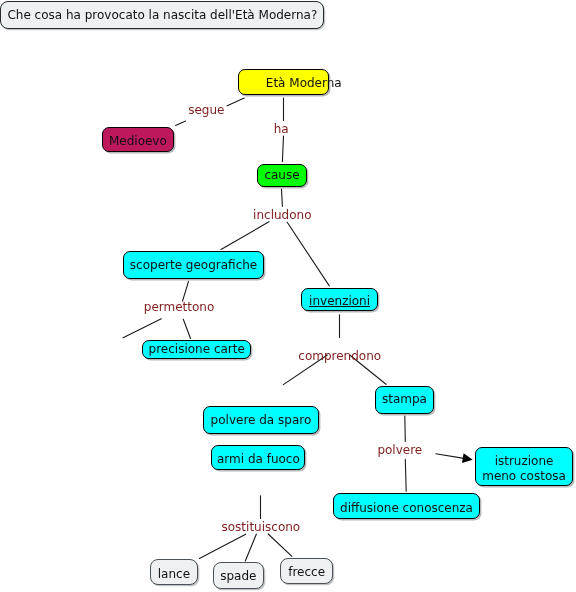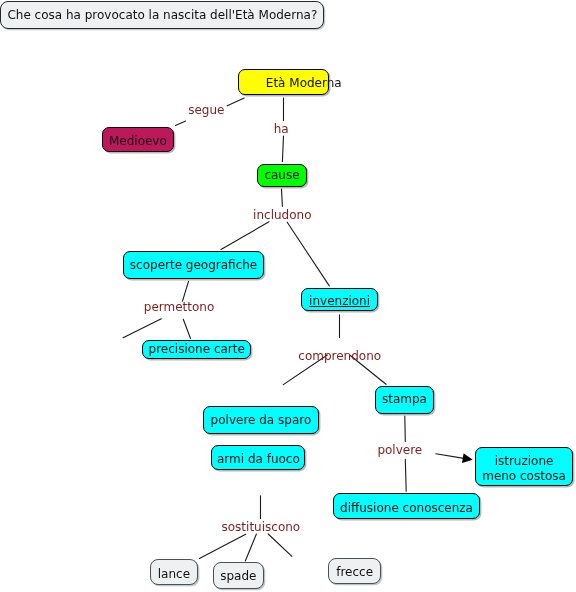--- a/index.html
+++ b/index.html
@@ -157,21 +157,21 @@
 </div>
 
 <div class="node plain-node" style="left:149.7px; top:559.4px; width:48.4px; height:25.6px; --ty:2.2px;">
   <span>lance</span>
 </div>
 
 <div class="node plain-node" style="left:213.0px; top:562.1px; width:50.6px; height:27.2px; --ty:0.7px;">
   <span>spade</span>
 </div>
 
-<div class="node plain-node" style="left:280.4px; top:557.9px; width:52.4px; height:26.2px;margin-left:48px; --ty:2.2px;">
+<div class="node plain-node" style="left:280.4px; top:557.9px; width:52.4px; height:26.2px; --ty:2.2px;">
   <span>frecce</span>
 </div>
 
 <div class="label" style="left:188.2px; top:103.3px;">segue</div>
 <div class="label" style="left:273.7px; top:121.8px;">ha</div>
 <div class="label" style="left:253.1px; top:208.0px;">includono</div>
 <div class="label" style="left:143.8px; top:300px;">permettono</div>
 <div class="label" style="left:298.3px; top:337.1px;margin-top:12px;">comprendono</div>
 <div class="label" style="left:221.5px; top:519.7px;">sostituiscono</div>
 <div class="label" style="left:377.4px; top:443.3px;">polvere</div>

